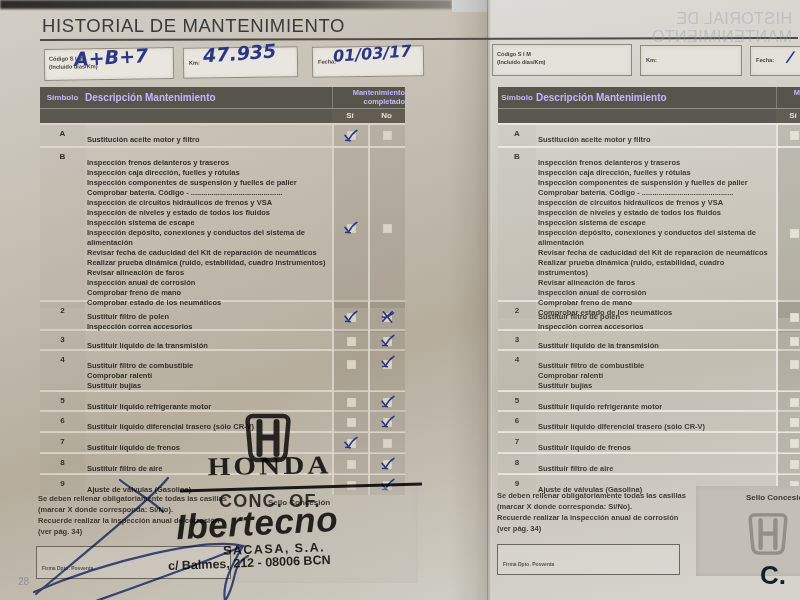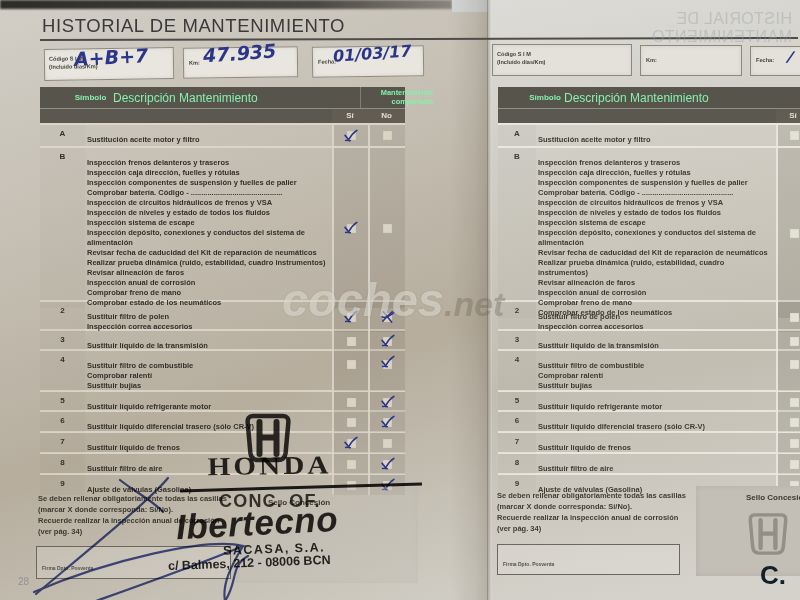--- a/index.html
+++ b/index.html
@@ -24,23 +24,23 @@
         transform:scaleX(-1);text-align:left;letter-spacing:.5px;}
 
   
   .fbox{position:absolute;background:#e8e6de;border:1.6px solid #8f897c;box-shadow:inset 0 0 4px rgba(0,0,0,.08);}
   .flabel{position:absolute;font-size:5.6px;font-weight:bold;color:#45423a;line-height:6.4px;white-space:nowrap;}
   .hand{position:absolute;font-family:"DejaVu Sans",cursive,sans-serif;color:#2c3688;font-style:italic;
         font-weight:bold;white-space:nowrap;}
 
   
   .mtable{position:absolute;}
-  .thead{display:grid;align-items:stretch;background:#57544b;color:#86efac;padding-left:28px;}
+  .thead{display:grid;align-items:stretch;background:#57544b;color:#c4b5fd;}
   .thead .hsym{font-size:8px;font-weight:bold;align-self:center;text-align:center;}
-  .thead .hdesc{font-size:12px;font-weight:normal;align-self:center;}
+  .thead .hdesc{font-size:10px;font-weight:bold;align-self:center;}
   .thead .hcomp{font-size:7.4px;font-weight:bold;text-align:right;line-height:8.6px;align-self:center;
         border-left:1px solid rgba(255,255,255,.25);padding:2px 0;}
   .tsub{display:grid;background:#615d53;color:#e3ded0;border-top:1px solid rgba(255,255,255,.3);}
   .tsub span{font-size:8px;font-weight:bold;text-align:center;padding:2px 0;}
   .tsub .gap{background:#5b584f;}
   .trow{display:grid;border-top:2px solid rgba(222,216,204,.85);}
   .trow .sym{font-size:8px;font-weight:bold;color:#33302a;text-align:center;padding-top:4px;
         background:rgba(0,0,0,.02);}
   .trow .desc{font-size:7.5px;font-weight:bold;color:#33302a;line-height:10px;padding:10px 2px 0 2px;}
   .trow .markcell{position:relative;border-left:2px solid rgba(222,216,204,.85);background:rgba(60,50,35,.10);}
@@ -486,16 +486,15 @@
       <svg class="hlogo" style="position:absolute;left:52px;top:26px;" width="40" height="44" viewBox="0 0 46 50">
         <path d="M8,3 H38 Q44,3 43.3,10 L40.6,40 Q39.8,47 33,47 H13 Q6.2,47 5.4,40 L2.7,10 Q2,3 8,3 Z" stroke="rgba(125,122,114,.7)" stroke-width="4"></path>
         <path d="M14.5,9 V41 M31.5,9 V41 M14.5,24.5 H31.5" stroke="rgba(125,122,114,.7)" stroke-width="5"></path>
       </svg>
     </div>
     <div class="sello-label" style="left:258px;top:493px;">Sello Concesión</div>
     <div class="firma-box" style="left:9px;top:544px;width:181px;height:29px;"></div>
     <div class="firma-label" style="left:15px;top:561px;">Firma Dpto. Posventa</div>
   </div>
 
-  <div class="wm"><span class="wmain">coches</span><span class="wsuf">.net</span></div>
   <div class="corner-c">C.</div>
 
 </div>
 
 </body></html>

